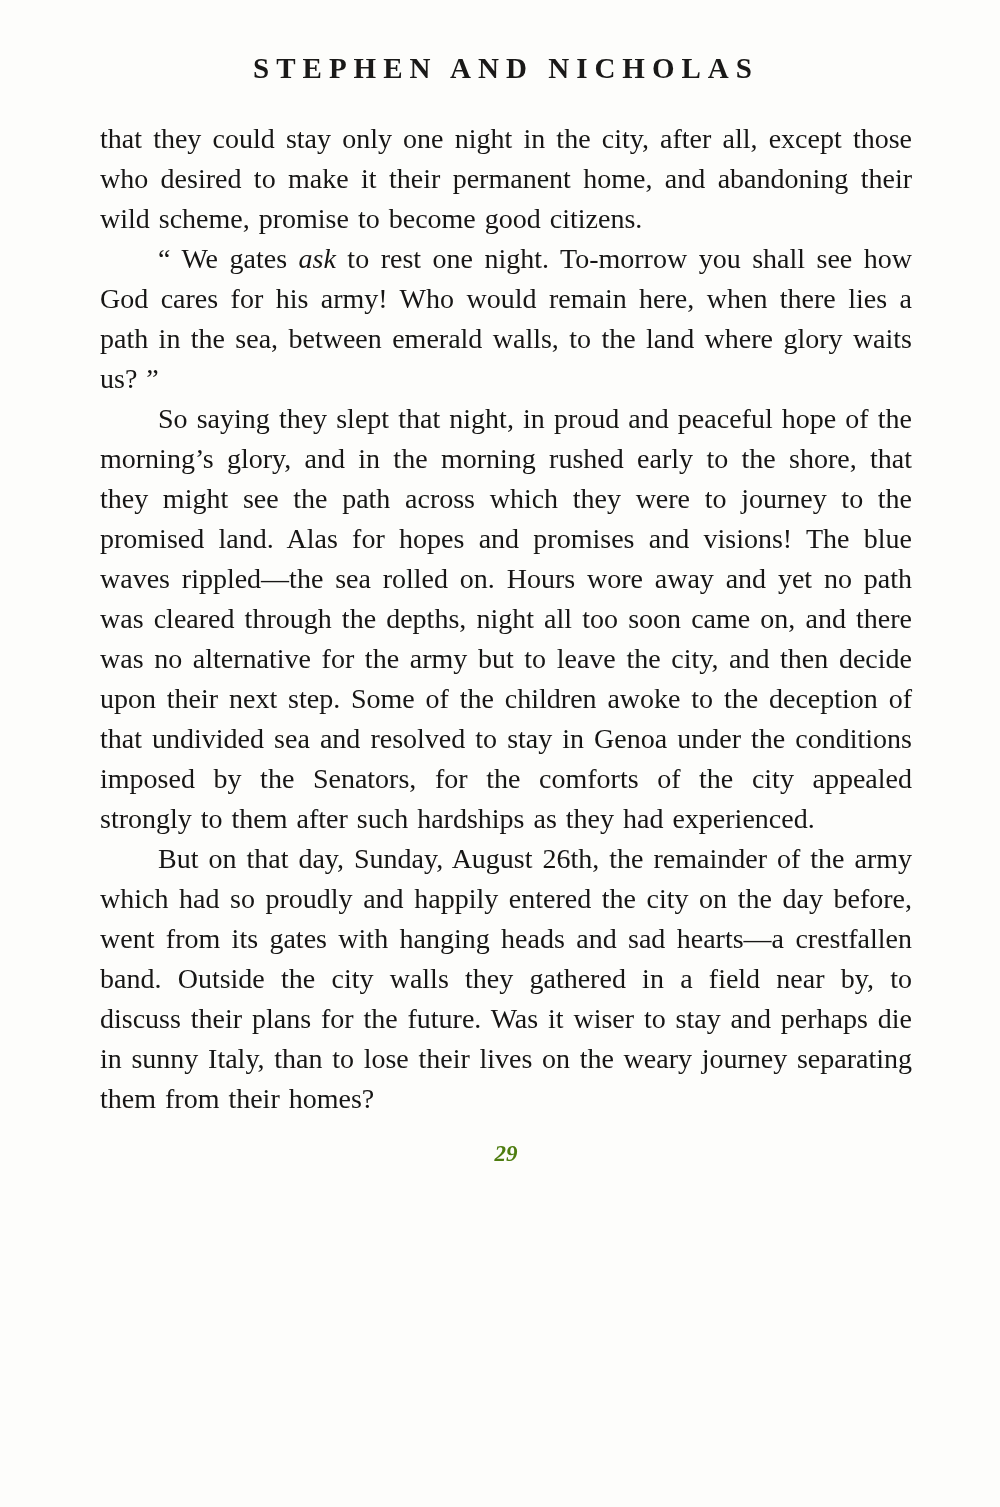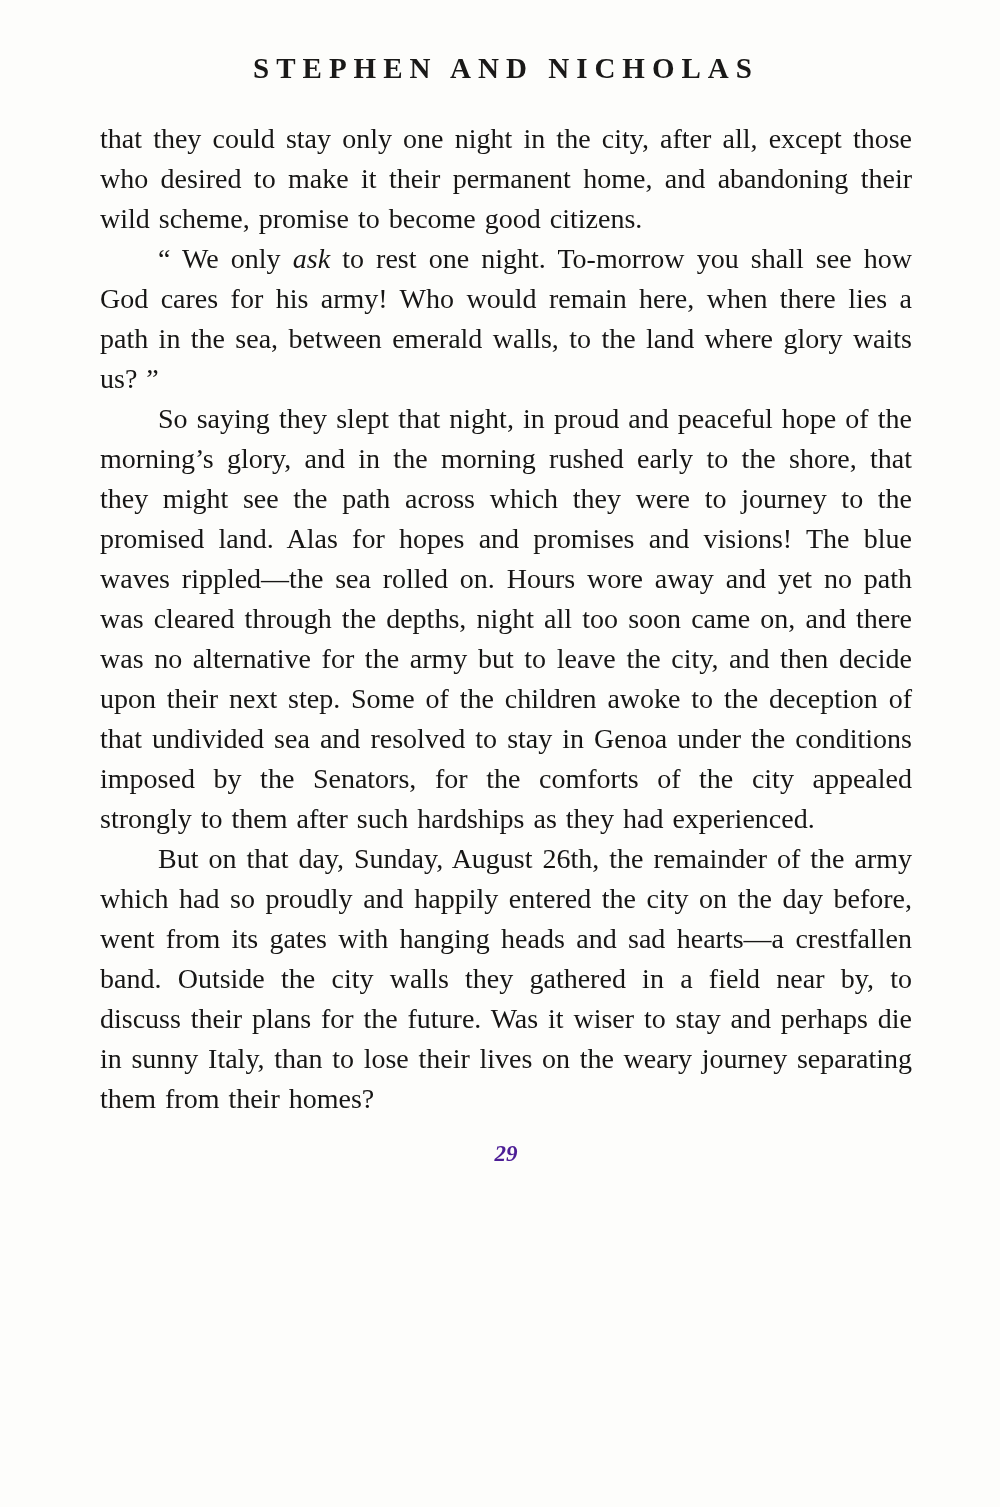--- a/index.html
+++ b/index.html
@@ -40,36 +40,36 @@
   }
   .body-text em {
     font-style: italic;
   }
   .page-number {
     text-align: center;
     font-size: 23px;
     font-weight: 700;
     font-style: italic;
     margin-top: 22px;
-    color: #4c1d95;
+    color: #4d7c0f;
   }
 </style>
 </head>
 <body>
 
 <div class="page">
 
   <h1 class="running-header">STEPHEN AND NICHOLAS</h1>
 
   <div class="body-text">
 
     <p>that they could stay only one night in the city, after all, except those who desired to make it their permanent home, and abandoning their wild scheme, promise to become good citizens.</p>
 
 
-    <p class="indent"><span>“ We only </span><em>ask</em><span> to rest one night. To-morrow you shall see how God cares for his army! Who would remain here, when there lies a path in the sea, between emerald walls, to the land where glory waits us? ”</span></p>
+    <p class="indent"><span>“ We gates </span><em>ask</em><span> to rest one night. To-morrow you shall see how God cares for his army! Who would remain here, when there lies a path in the sea, between emerald walls, to the land where glory waits us? ”</span></p>
 
     <p class="indent">So saying they slept that night, in proud and peaceful hope of the morning’s glory, and in the morning rushed early to the shore, that they might see the path across which they were to journey to the promised land. Alas for hopes and promises and visions! The blue waves rippled—the sea rolled on. Hours wore away and yet no path was cleared through the depths, night all too soon came on, and there was no alternative for the army but to leave the city, and then decide upon their next step. Some of the children awoke to the deception of that undivided sea and resolved to stay in Genoa under the conditions imposed by the Senators, for the comforts of the city appealed strongly to them after such hardships as they had experienced.</p>
 
     <p class="indent">But on that day, Sunday, August 26th, the remainder of the army which had so proudly and happily entered the city on the day before, went from its gates with hanging heads and sad hearts—a crestfallen band. Outside the city walls they gathered in a field near by, to discuss their plans for the future. Was it wiser to stay and perhaps die in sunny Italy, than to lose their lives on the weary journey separating them from their homes?</p>
 
 
   </div>
 
   <div class="page-number">29</div>
 

